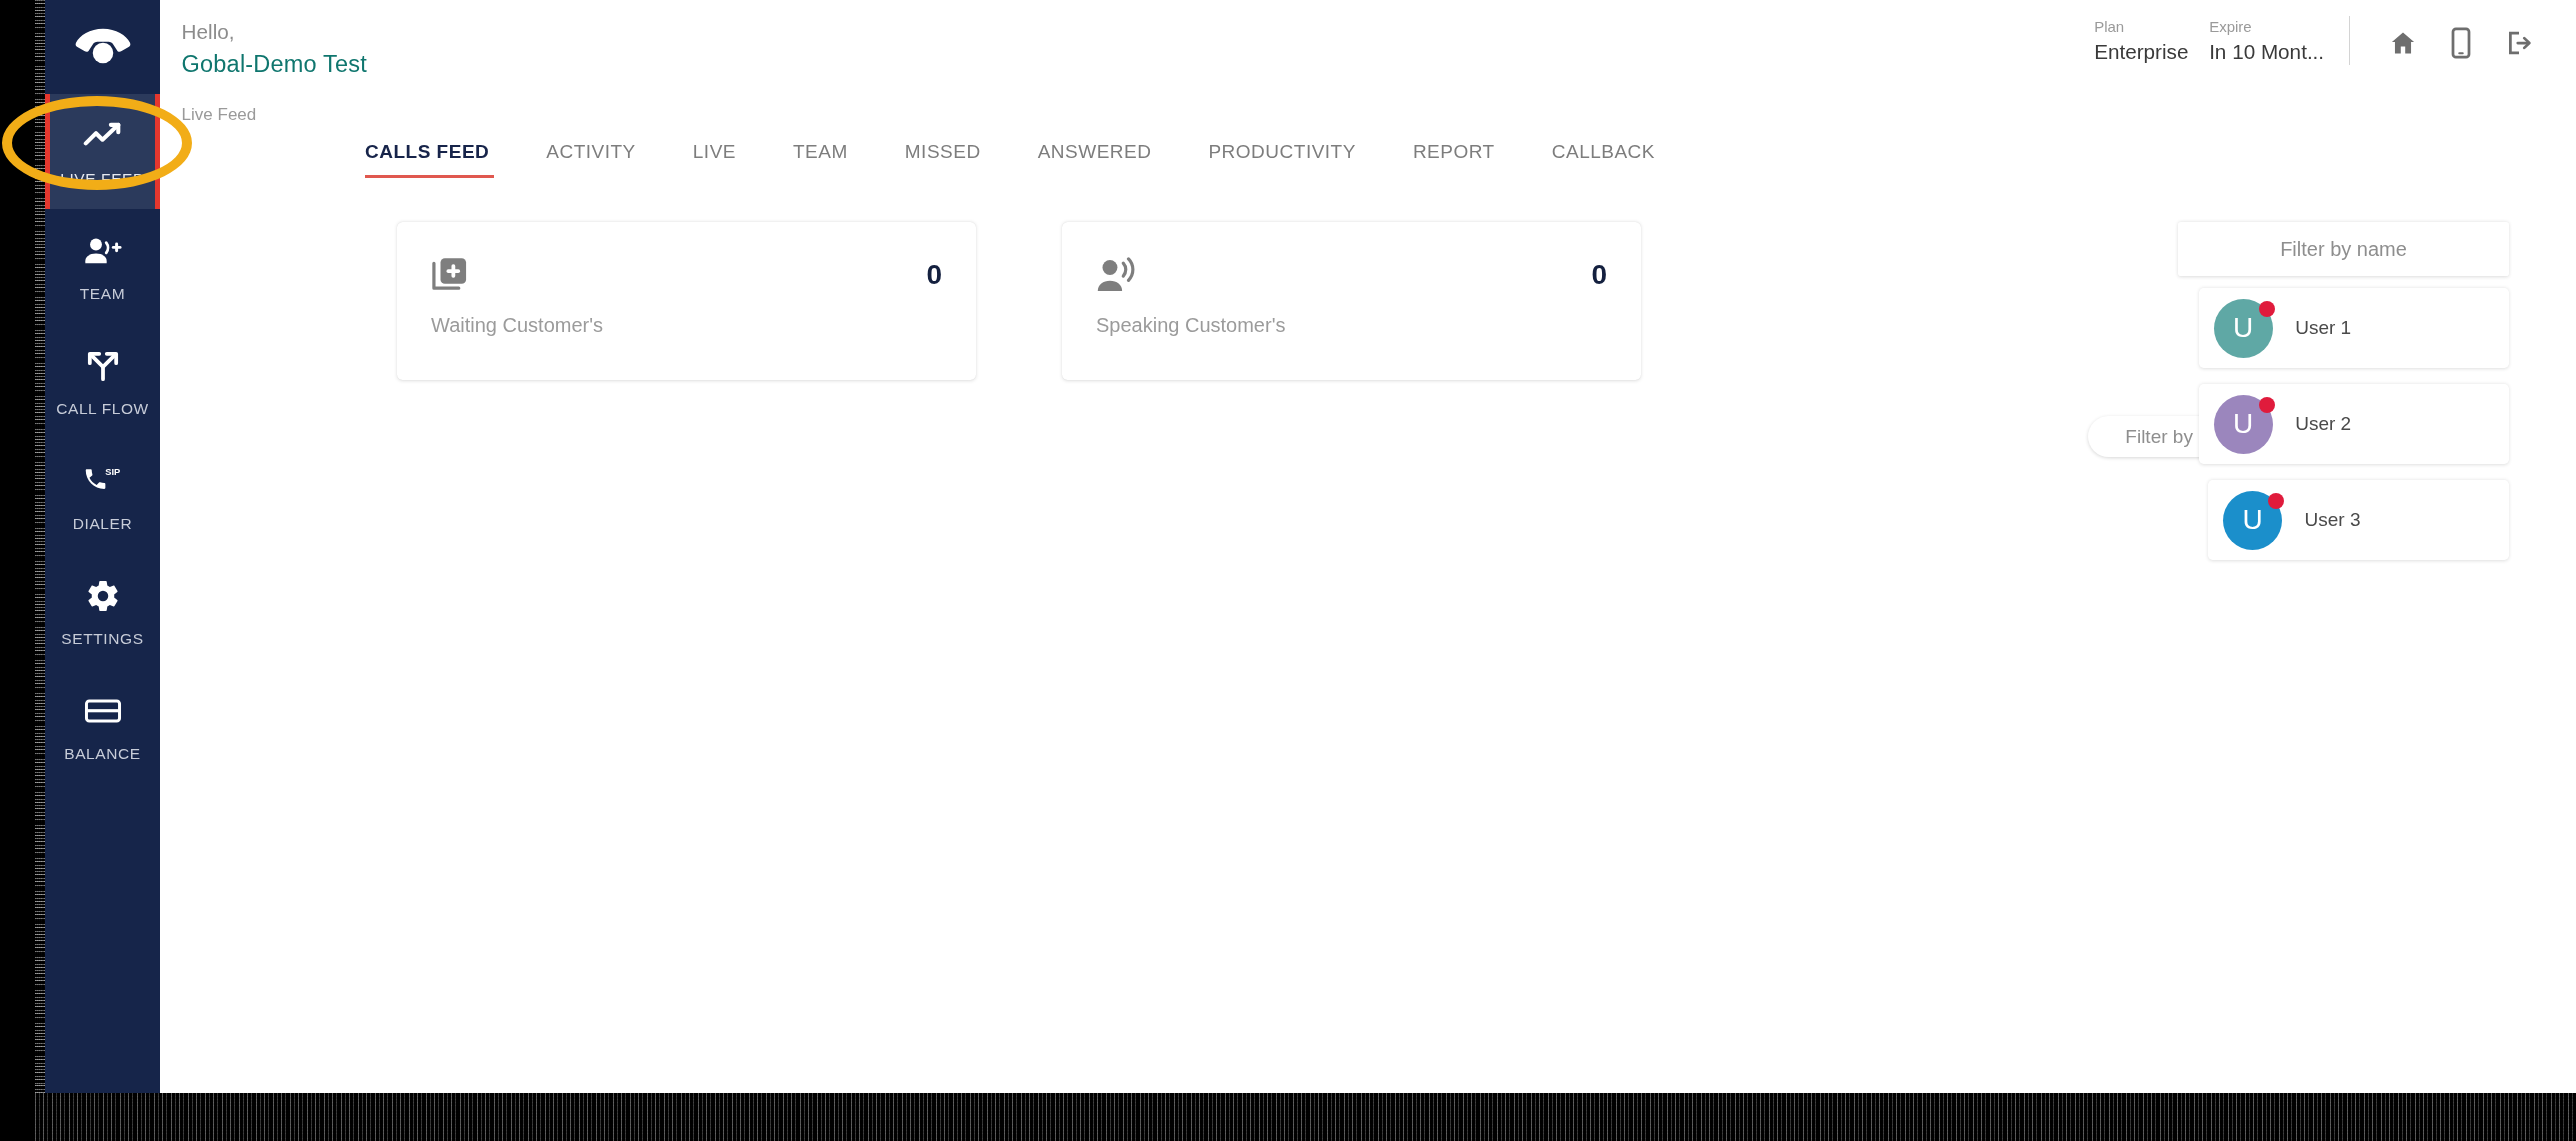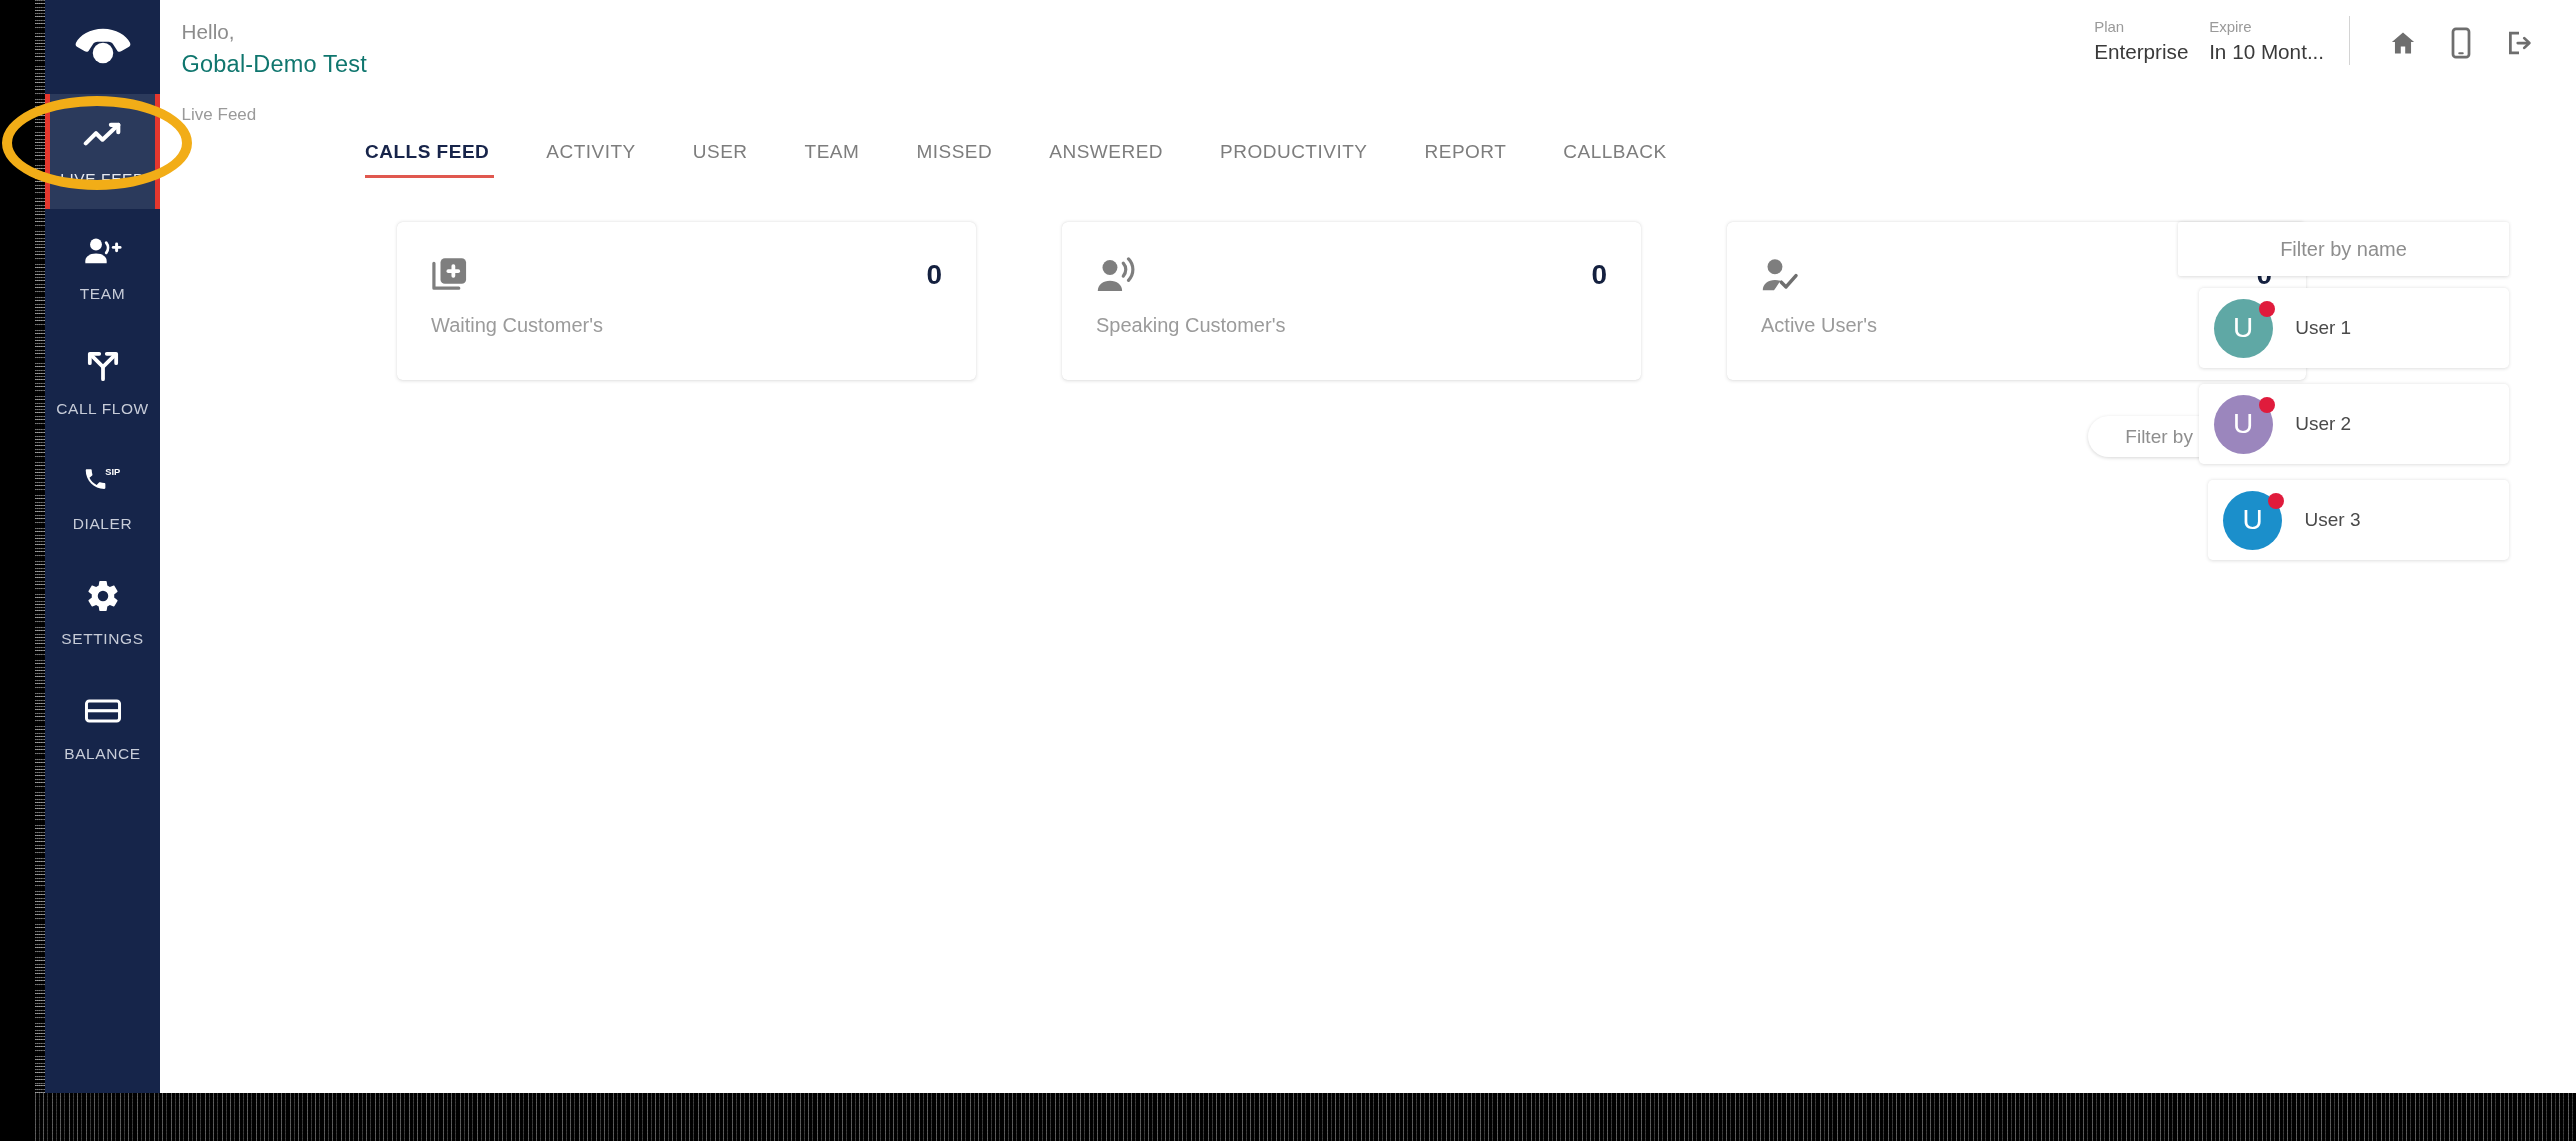--- a/index.html
+++ b/index.html
@@ -427,21 +427,21 @@
           </svg>
         </div>
       </div>
     </div>
 
     <div id="breadcrumb">Live Feed</div>
 
     <div id="tabs">
       <div class="tab active">CALLS FEED</div>
       <div class="tab">ACTIVITY</div>
-      <div class="tab">USER</div>
+      <div class="tab">LIVE</div>
       <div class="tab">TEAM</div>
       <div class="tab">MISSED</div>
       <div class="tab">ANSWERED</div>
       <div class="tab">PRODUCTIVITY</div>
       <div class="tab">REPORT</div>
       <div class="tab">CALLBACK</div>
     </div>
 
     <div id="cards">
 
@@ -468,33 +468,20 @@
               <path d="M1.2 24.5c0-4.7 3.9-7.4 8.8-7.4s8.8 2.7 8.8 7.4z" fill="#7e7e7e"></path>
               <path d="M19.6 4.4 a7 7 0 0 1 0 9.4" stroke="#7e7e7e" stroke-width="2.3" fill="none" stroke-linecap="round"></path>
               <path d="M23.4 1.4 a11 11 0 0 1 0 15.4" stroke="#7e7e7e" stroke-width="2.3" fill="none" stroke-linecap="round"></path>
             </svg>
           </span>
           <span class="stat-value">0</span>
         </div>
         <div class="stat-label">Speaking Customer's</div>
       </div>
 
-      <div class="stat-card">
-        <div class="stat-top">
-          <span class="stat-icon">
-            <svg width="39" height="36" viewBox="0 0 28 26">
-              <circle cx="10" cy="7" r="5.4" fill="#7e7e7e"></circle>
-              <path d="M1.2 24c0-4.7 3.9-7.4 8.8-7.4 1.5 0 2.9.25 4.1.7 l-1 1.1 -2.6 4.0 -1.2 1.6 z" fill="#7e7e7e"></path>
-              <path d="M14.6 18.2 L18 21.6 L25.2 13.4" stroke="#6f6f6f" stroke-width="2.5" fill="none" stroke-linecap="round" stroke-linejoin="round"></path>
-            </svg>
-          </span>
-          <span class="stat-value">0</span>
-        </div>
-        <div class="stat-label">Active User's</div>
-      </div>
 
     </div>
 
     <div id="pill-filter">
       <span class="pill-text">Filter by name</span>
     </div>
 
     <div id="users-panel">
 
       <div id="name-filter">

